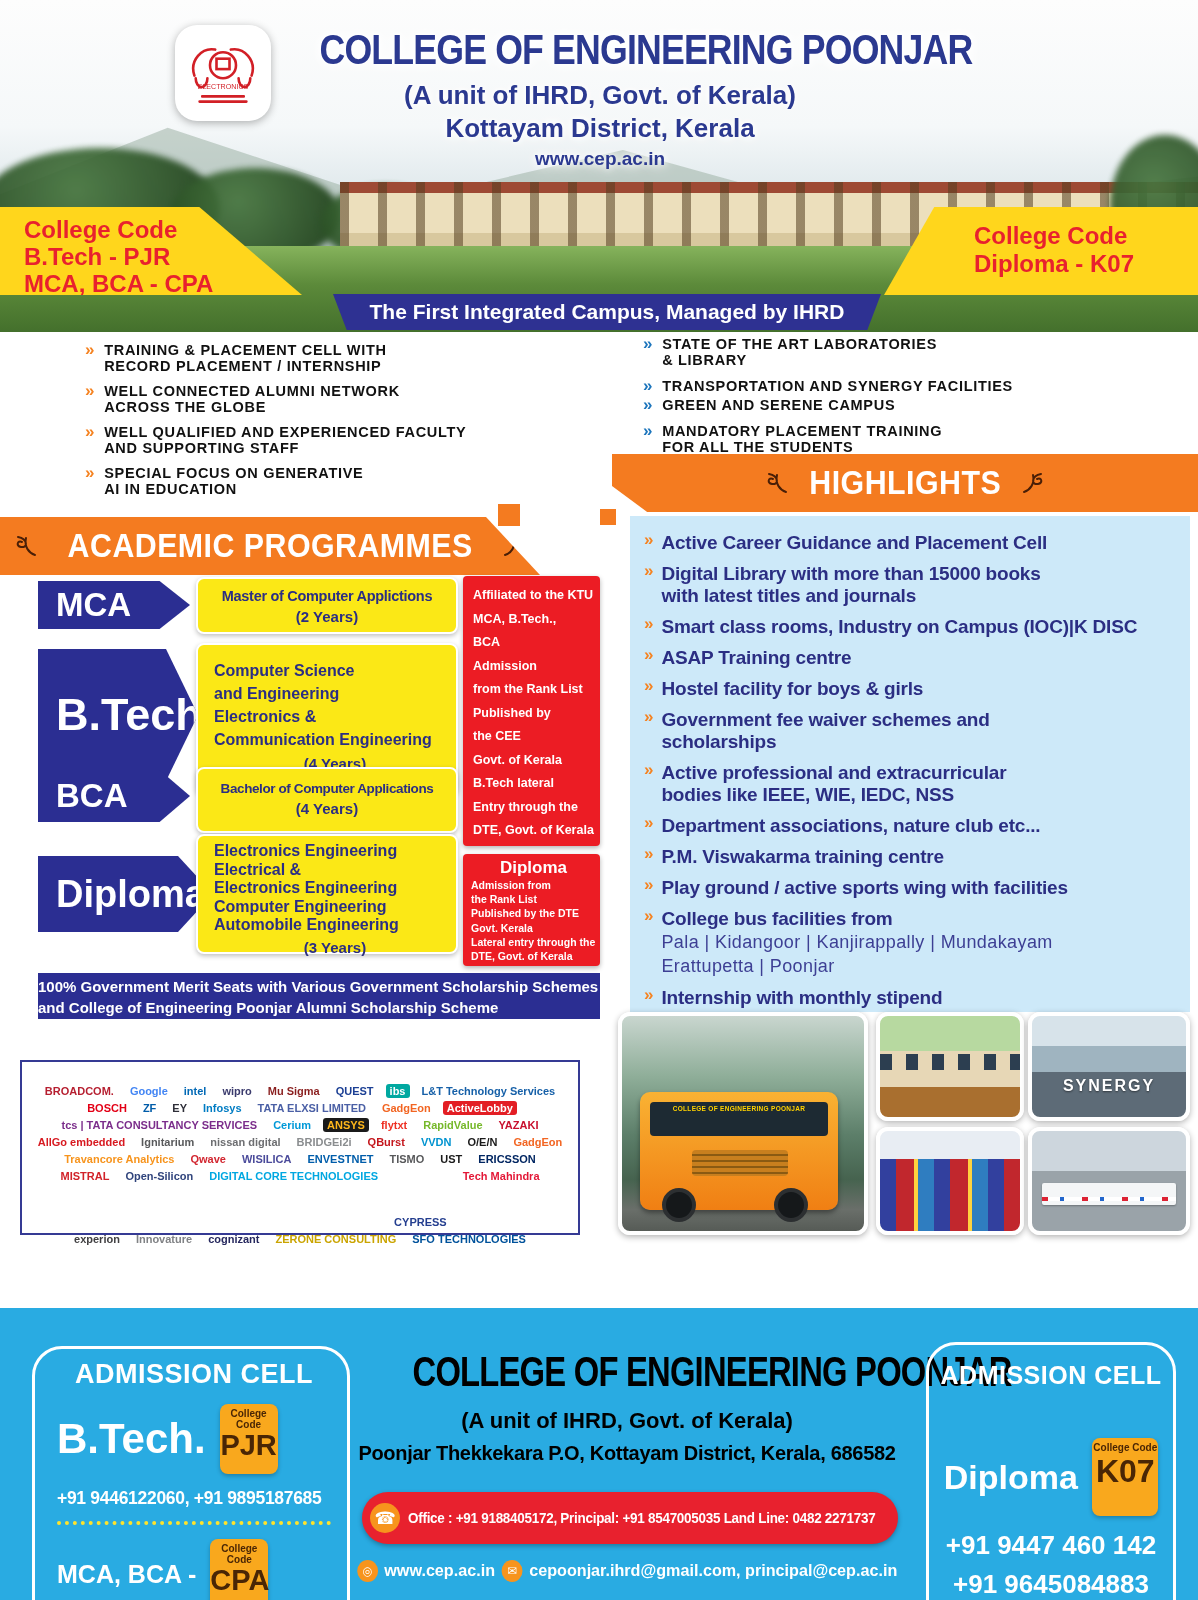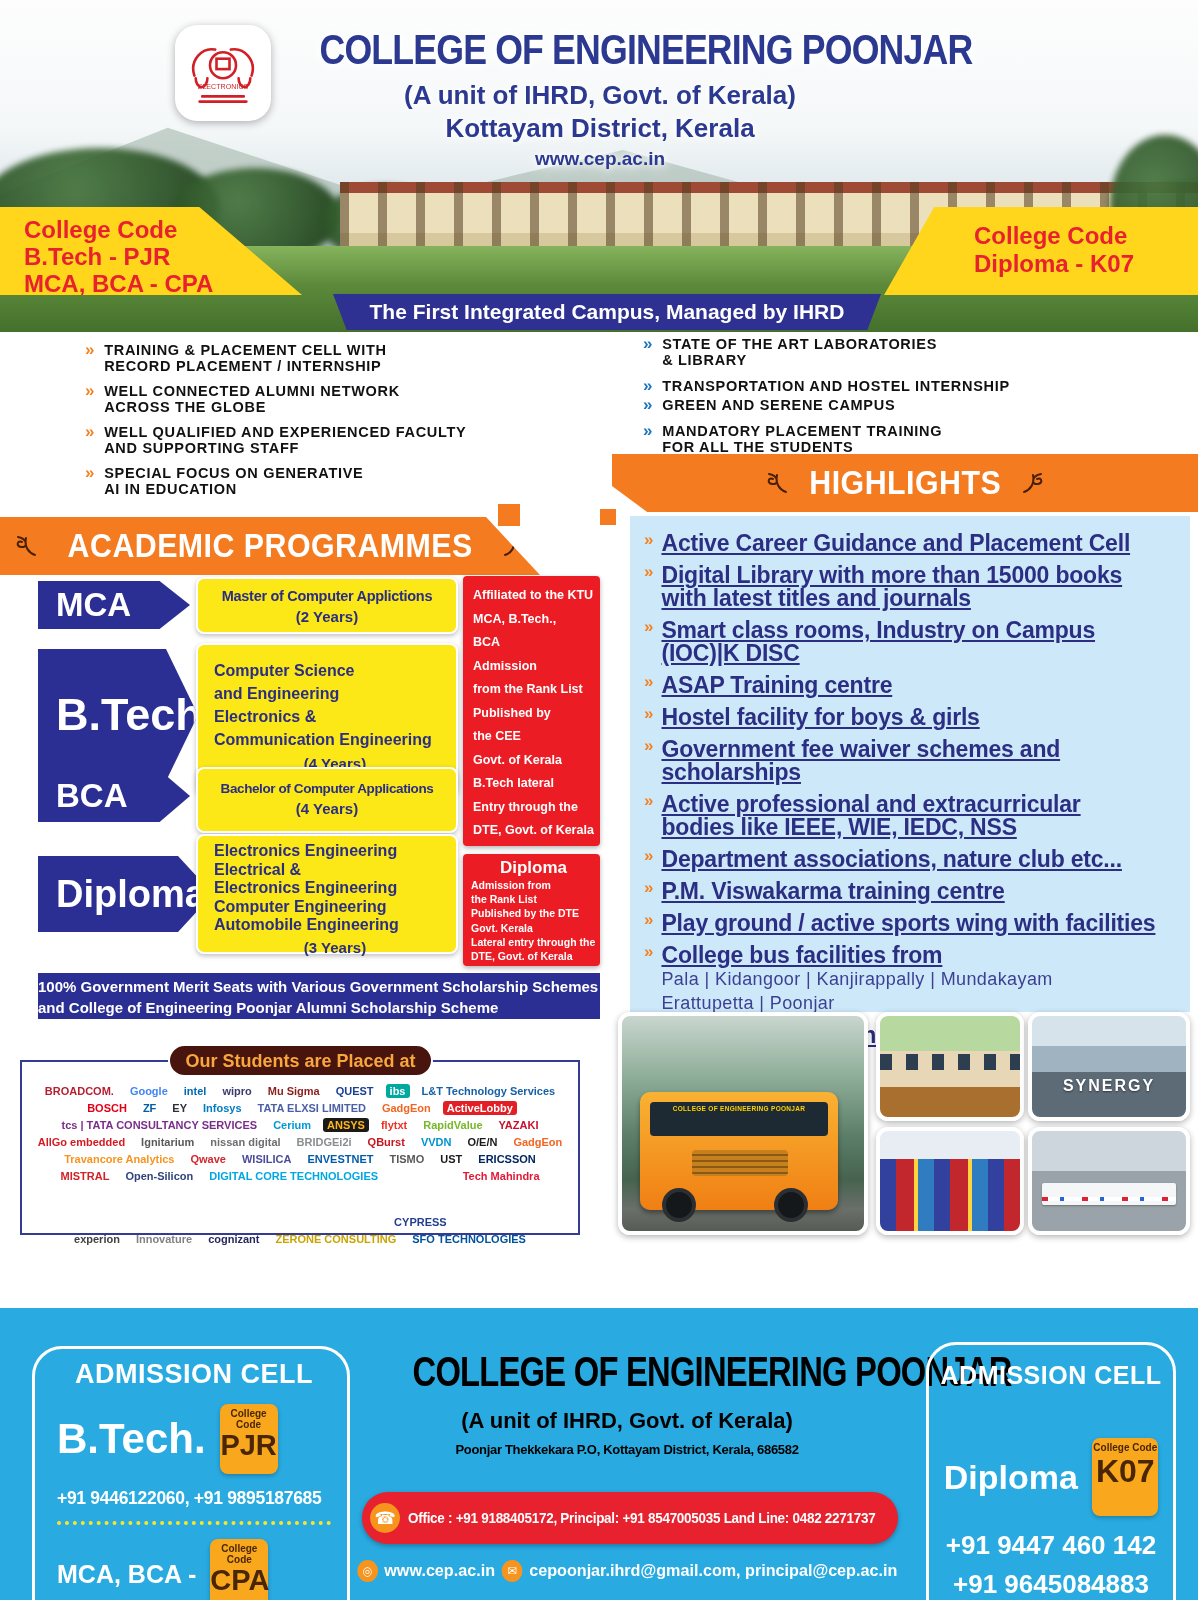--- a/index.html
+++ b/index.html
@@ -59,21 +59,21 @@
   .banner-highlights{left:612px;top:454px;width:586px;height:58px;clip-path:polygon(0 0,100% 0,100% 100%,6% 100%,0 55%);}
   .sq{position:absolute;background:#f47b20;}
   .sq1{left:498px;top:504px;width:22px;height:22px;}
   .sq2{left:600px;top:509px;width:16px;height:16px;}
   .orn{flex:0 0 auto;}
 
   
   .hl-panel{position:absolute;left:630px;top:516px;width:560px;height:496px;background:#cde9f9;
     box-sizing:border-box;padding:16px 12px 0 14px;}
   .hl-item{display:flex;gap:8px;margin-bottom:9px;}
-  .hl-text{font-size:23px;font-weight:800;color:#2b2e83;line-height:22px;letter-spacing:-.2px;text-decoration:underline;}
+  .hl-text{font-size:19px;font-weight:800;color:#2b2e83;line-height:22px;letter-spacing:-.2px;}
   .hl-sub{display:block;font-size:18px;font-weight:500;color:#3d3f94;line-height:24px;letter-spacing:.4px;}
   .hl-sub:empty{display:none;}
 
   
   .prog-arrow{position:absolute;background:#2b2e92;color:#fff;font-weight:900;display:flex;align-items:center;
     padding-left:18px;box-sizing:border-box;clip-path:polygon(0 0,80% 0,100% 50%,80% 100%,0 100%);}
   .pa-mca{left:38px;top:581px;width:152px;height:48px;font-size:33px;}
   .pa-btech{left:38px;top:649px;width:160px;height:132px;font-size:45px;}
   .pa-bca{left:38px;top:770px;width:152px;height:52px;font-size:33px;}
   .pa-dip{left:38px;top:856px;width:175px;height:76px;font-size:38px;}
@@ -155,21 +155,21 @@
   .dots{border:none;border-top:4px dotted #ffe32b;margin:12px 0 2px 0;}
   .phone-big{font-size:28px;font-weight:900;margin-top:16px;}
   .pr-course{font-size:34px;font-weight:900;display:inline-block;vertical-align:middle;margin-right:10px;}
   .pr-row{margin-top:48px;}
   .pr-phone{font-size:26px;font-weight:900;margin-top:14px;white-space:nowrap;}
   .pr-phone2{font-size:26px;font-weight:900;margin-top:8px;white-space:nowrap;}
 
   .f-center{position:absolute;left:352px;top:0;width:550px;text-align:center;color:#000;}
   .fc-title{margin-top:40px;font-size:42px;font-weight:900;letter-spacing:-1px;transform:scaleX(.78);transform-origin:center;white-space:nowrap;}
   .fc-sub{font-size:22px;font-weight:800;margin-top:12px;}
-  .fc-addr{font-size:13px;font-weight:800;margin-top:8px;letter-spacing:-.3px;white-space:nowrap;}
+  .fc-addr{font-size:20px;font-weight:800;margin-top:8px;letter-spacing:-.3px;white-space:nowrap;}
   .red-pill{position:absolute;left:362px;top:184px;width:536px;height:52px;background:#e8212e;border-radius:27px;
     display:flex;align-items:center;gap:8px;padding:0 10px 0 8px;box-sizing:border-box;box-shadow:0 2px 5px rgba(0,0,0,.3);}
   .circle-icon{flex:0 0 auto;width:30px;height:30px;border-radius:50%;background:#f7941d;color:#fff;
     display:flex;align-items:center;justify-content:center;font-size:17px;font-family:"DejaVu Sans",sans-serif;}
   .pill-text{color:#fff;font-size:14.5px;font-weight:800;letter-spacing:-.3px;white-space:nowrap;transform:scaleX(.93);transform-origin:left center;}
   .web-line{position:absolute;left:352px;top:252px;width:550px;display:flex;align-items:center;justify-content:center;
     gap:7px;color:#fff;font-size:17px;font-weight:800;white-space:nowrap;transform:scaleX(.95);}
   .mini-icon{width:22px;height:22px;border-radius:50%;background:#f7941d;color:#fff;display:flex;align-items:center;
     justify-content:center;font-size:12px;flex:0 0 auto;font-family:"DejaVu Sans",sans-serif;}
   .motto{position:absolute;left:425px;top:288px;width:420px;height:44px;color:#fff;font-size:23px;font-weight:800;
@@ -247,21 +247,21 @@
   <div class="feat-col feat-right">
 
       <div class="feat">
         <span class="arrow-glyph arr-b">»</span>
         <span class="pre">STATE OF THE ART LABORATORIES
 &amp; LIBRARY</span>
       </div>
 
       <div class="feat">
         <span class="arrow-glyph arr-b">»</span>
-        <span class="pre">TRANSPORTATION AND HOSTEL INTERNSHIP</span>
+        <span class="pre">TRANSPORTATION AND SYNERGY FACILITIES</span>
       </div>
 
       <div class="feat">
         <span class="arrow-glyph arr-b">»</span>
         <span class="pre">GREEN AND SERENE CAMPUS</span>
       </div>
 
       <div class="feat">
         <span class="arrow-glyph arr-b">»</span>
         <span class="pre">MANDATORY PLACEMENT TRAINING
@@ -442,21 +442,20 @@
 Published by the DTE
 Govt. Kerala
 Lateral entry through the
 DTE, Govt. of Kerala</div>
   </div>
 
   <div class="merit-bar pre">100% Government Merit Seats with Various Government Scholarship Schemes
 and College of Engineering Poonjar Alumni Scholarship Scheme</div>
 
   <div class="placed-box"></div>
-  <div class="placed-pill">Our Students are Placed at</div>
   <div class="logo-wrap">
 
       <span class="logo-chip" style="color: rgb(182, 31, 48);">BROADCOM.</span>
 
       <span class="logo-chip" style="color: rgb(66, 133, 244);">Google</span>
 
       <span class="logo-chip" style="color: rgb(0, 104, 181);">intel</span>
 
       <span class="logo-chip" style="color: rgb(59, 59, 109);">wipro</span>
 

